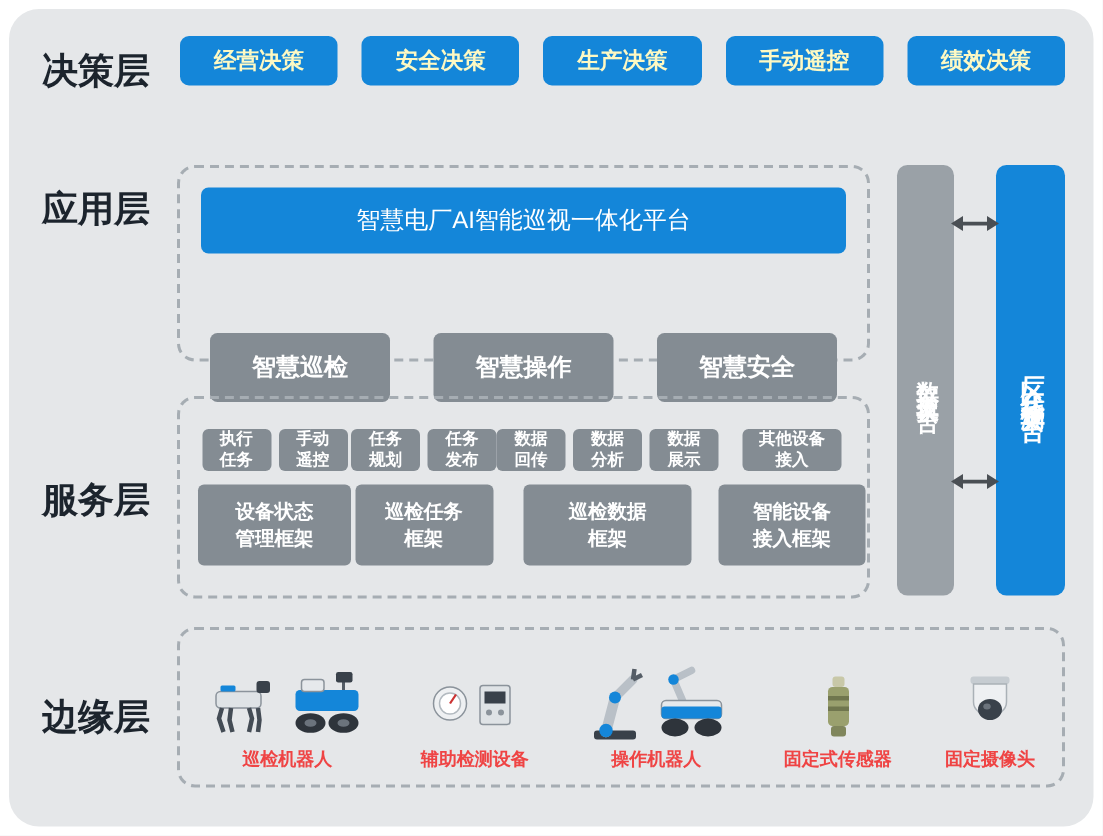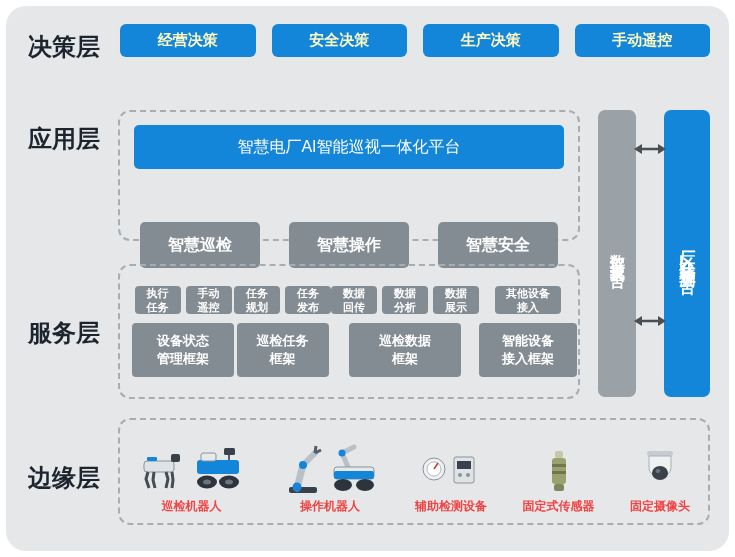--- a/index.html
+++ b/index.html
@@ -65,20 +65,21 @@
 <div class="layer-label" style="top:31px;">决策层</div>
 <div class="layer-label" style="top:123px;">应用层</div>
 <div class="layer-label" style="top:317px;">服务层</div>
 <div class="layer-label" style="top:462px;">边缘层</div>
 
 <div class="decision-row">
   <div class="blue-btn">经营决策</div>
   <div class="blue-btn">安全决策</div>
   <div class="blue-btn">生产决策</div>
   <div class="blue-btn">手动遥控</div>
+  <div class="blue-btn">绩效决策</div>
 </div>
 
 <div class="dashed app-box">
   <div class="banner">智慧电厂AI智能巡视一体化平台</div>
   <div class="modules">
     <div class="gray-box module">智慧巡检</div>
     <div class="gray-box module">智慧操作</div>
     <div class="gray-box module">智慧安全</div>
   </div>
 </div>
@@ -182,57 +183,57 @@
         <ellipse cx="38" cy="35" rx="10" ry="6.5" fill="#2e343b"></ellipse>
         <ellipse cx="16" cy="35" rx="4" ry="2.5" fill="#6b737c"></ellipse>
         <ellipse cx="38" cy="35" rx="4" ry="2.5" fill="#6b737c"></ellipse>
       </svg>
     </div>
     <div class="device-label">巡检机器人</div>
   </div>
 
   <div class="device">
     <div class="device-icons">
-      <svg width="44" height="52" viewBox="0 0 44 52">
-        <rect x="8" y="44" width="28" height="6" rx="2" fill="#39414a"></rect>
-        <path d="M16 45 L22 22" stroke="#b9c0c7" stroke-width="7" stroke-linecap="round"></path>
-        <path d="M22 22 L34 10" stroke="#b9c0c7" stroke-width="6" stroke-linecap="round"></path>
-        <circle cx="22" cy="22" r="4" fill="#1486d9"></circle>
-        <circle cx="16" cy="44" r="4.5" fill="#1486d9"></circle>
-        <path d="M34 10 l6 -3 M34 10 l1 -7" stroke="#555d66" stroke-width="3" fill="none"></path>
-      </svg>
-      <svg width="52" height="52" viewBox="0 0 52 52">
-        <path d="M20 24 L14 10 L26 4" stroke="#b9c0c7" stroke-width="5" fill="none" stroke-linecap="round"></path>
-        <circle cx="14" cy="10" r="3.5" fill="#1486d9"></circle>
-        <rect x="6" y="24" width="40" height="12" rx="3" fill="#e6e9ec" stroke="#8b939b"></rect>
-        <rect x="6" y="28" width="40" height="8" rx="2" fill="#1486d9"></rect>
-        <ellipse cx="15" cy="42" rx="9" ry="6" fill="#2e343b"></ellipse>
-        <ellipse cx="37" cy="42" rx="9" ry="6" fill="#2e343b"></ellipse>
-      </svg>
-    </div>
-    <div class="device-label">操作机器人</div>
-  </div>
-
-  <div class="device">
-    <div class="device-icons">
       <svg width="62" height="46" viewBox="0 0 62 46">
         <circle cx="14" cy="20" r="11" fill="#eef0f2" stroke="#8b939b"></circle>
         <circle cx="14" cy="20" r="7" fill="#ffffff" stroke="#b3bac0"></circle>
         <line x1="14" y1="20" x2="18" y2="14" stroke="#cc3333" stroke-width="1.5"></line>
         <rect x="34" y="8" width="20" height="26" rx="2" fill="#dfe3e6" stroke="#8b939b"></rect>
         <rect x="37" y="12" width="14" height="8" fill="#39414a"></rect>
         <circle cx="40" cy="26" r="2" fill="#8b939b"></circle>
         <circle cx="48" cy="26" r="2" fill="#8b939b"></circle>
       </svg>
     </div>
     <div class="device-label">辅助检测设备</div>
   </div>
 
   <div class="device">
     <div class="device-icons">
+      <svg width="44" height="52" viewBox="0 0 44 52">
+        <rect x="8" y="44" width="28" height="6" rx="2" fill="#39414a"></rect>
+        <path d="M16 45 L22 22" stroke="#b9c0c7" stroke-width="7" stroke-linecap="round"></path>
+        <path d="M22 22 L34 10" stroke="#b9c0c7" stroke-width="6" stroke-linecap="round"></path>
+        <circle cx="22" cy="22" r="4" fill="#1486d9"></circle>
+        <circle cx="16" cy="44" r="4.5" fill="#1486d9"></circle>
+        <path d="M34 10 l6 -3 M34 10 l1 -7" stroke="#555d66" stroke-width="3" fill="none"></path>
+      </svg>
+      <svg width="52" height="52" viewBox="0 0 52 52">
+        <path d="M20 24 L14 10 L26 4" stroke="#b9c0c7" stroke-width="5" fill="none" stroke-linecap="round"></path>
+        <circle cx="14" cy="10" r="3.5" fill="#1486d9"></circle>
+        <rect x="6" y="24" width="40" height="12" rx="3" fill="#e6e9ec" stroke="#8b939b"></rect>
+        <rect x="6" y="28" width="40" height="8" rx="2" fill="#1486d9"></rect>
+        <ellipse cx="15" cy="42" rx="9" ry="6" fill="#2e343b"></ellipse>
+        <ellipse cx="37" cy="42" rx="9" ry="6" fill="#2e343b"></ellipse>
+      </svg>
+    </div>
+    <div class="device-label">操作机器人</div>
+  </div>
+
+  <div class="device">
+    <div class="device-icons">
       <svg width="36" height="46" viewBox="0 0 36 46">
         <rect x="14" y="2" width="8" height="7" rx="2" fill="#c8c8a8"></rect>
         <rect x="11" y="9" width="14" height="26" rx="3" fill="#9aa06e"></rect>
         <rect x="11" y="15" width="14" height="3" fill="#70764e"></rect>
         <rect x="11" y="22" width="14" height="3" fill="#70764e"></rect>
         <rect x="13" y="35" width="10" height="7" rx="2" fill="#80865c"></rect>
       </svg>
     </div>
     <div class="device-label">固定式传感器</div>
   </div>

